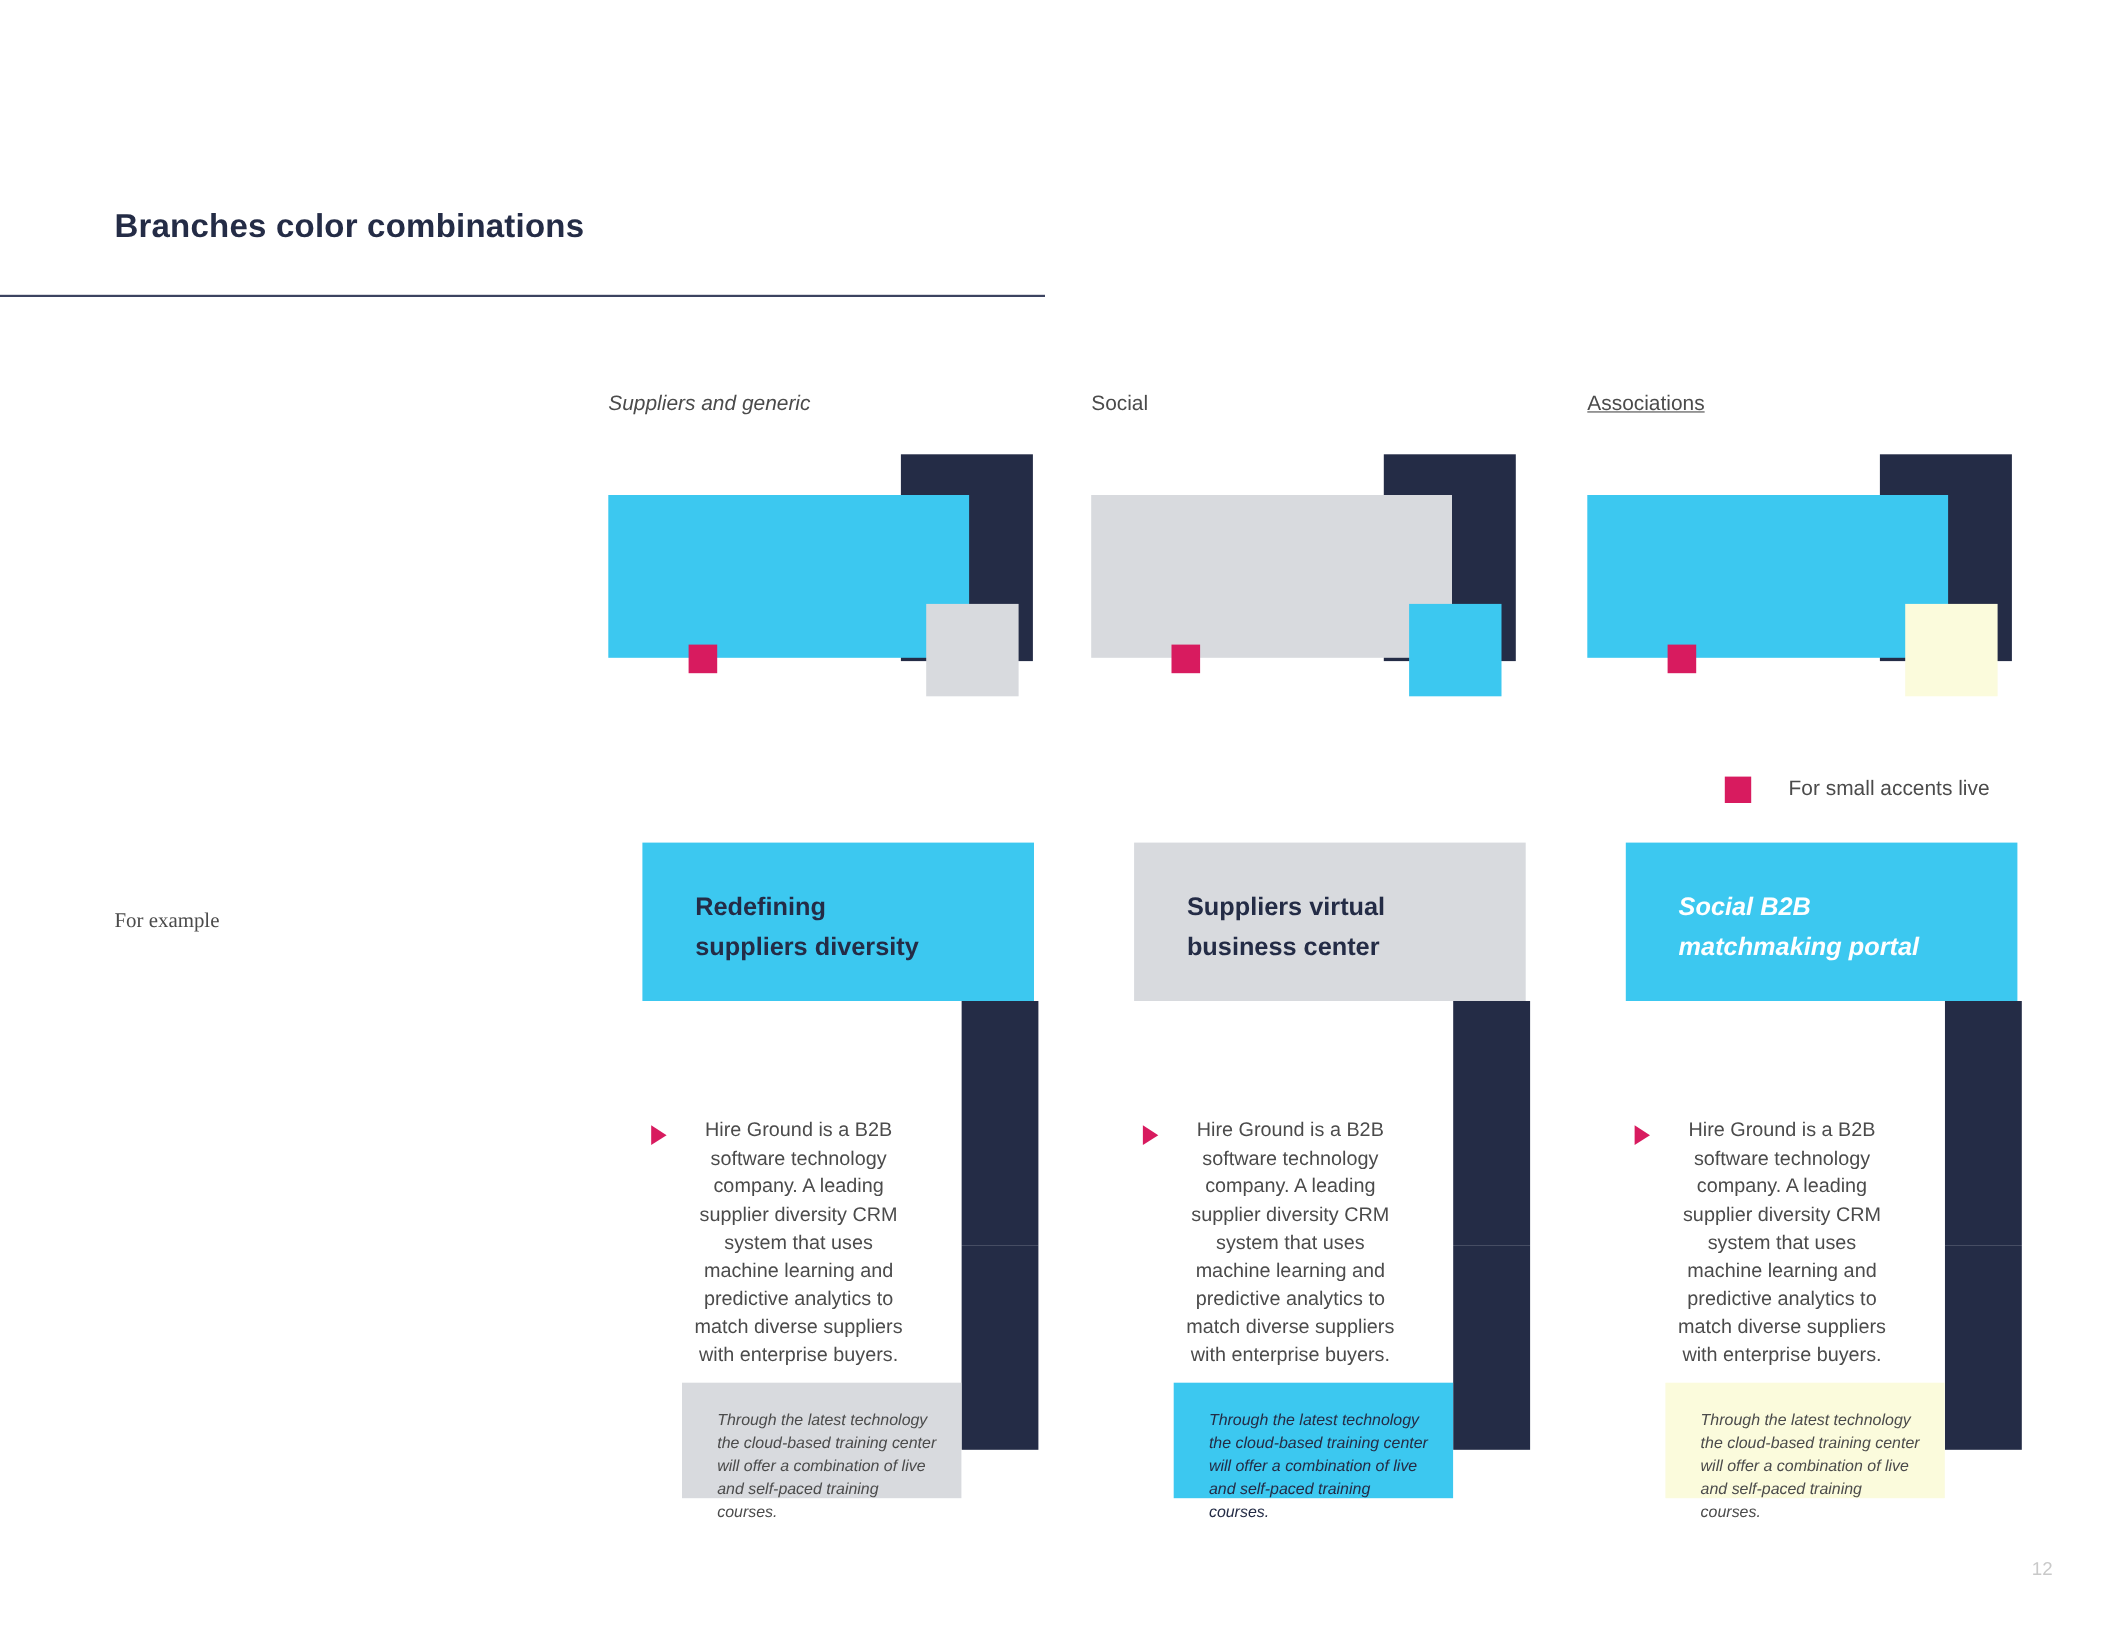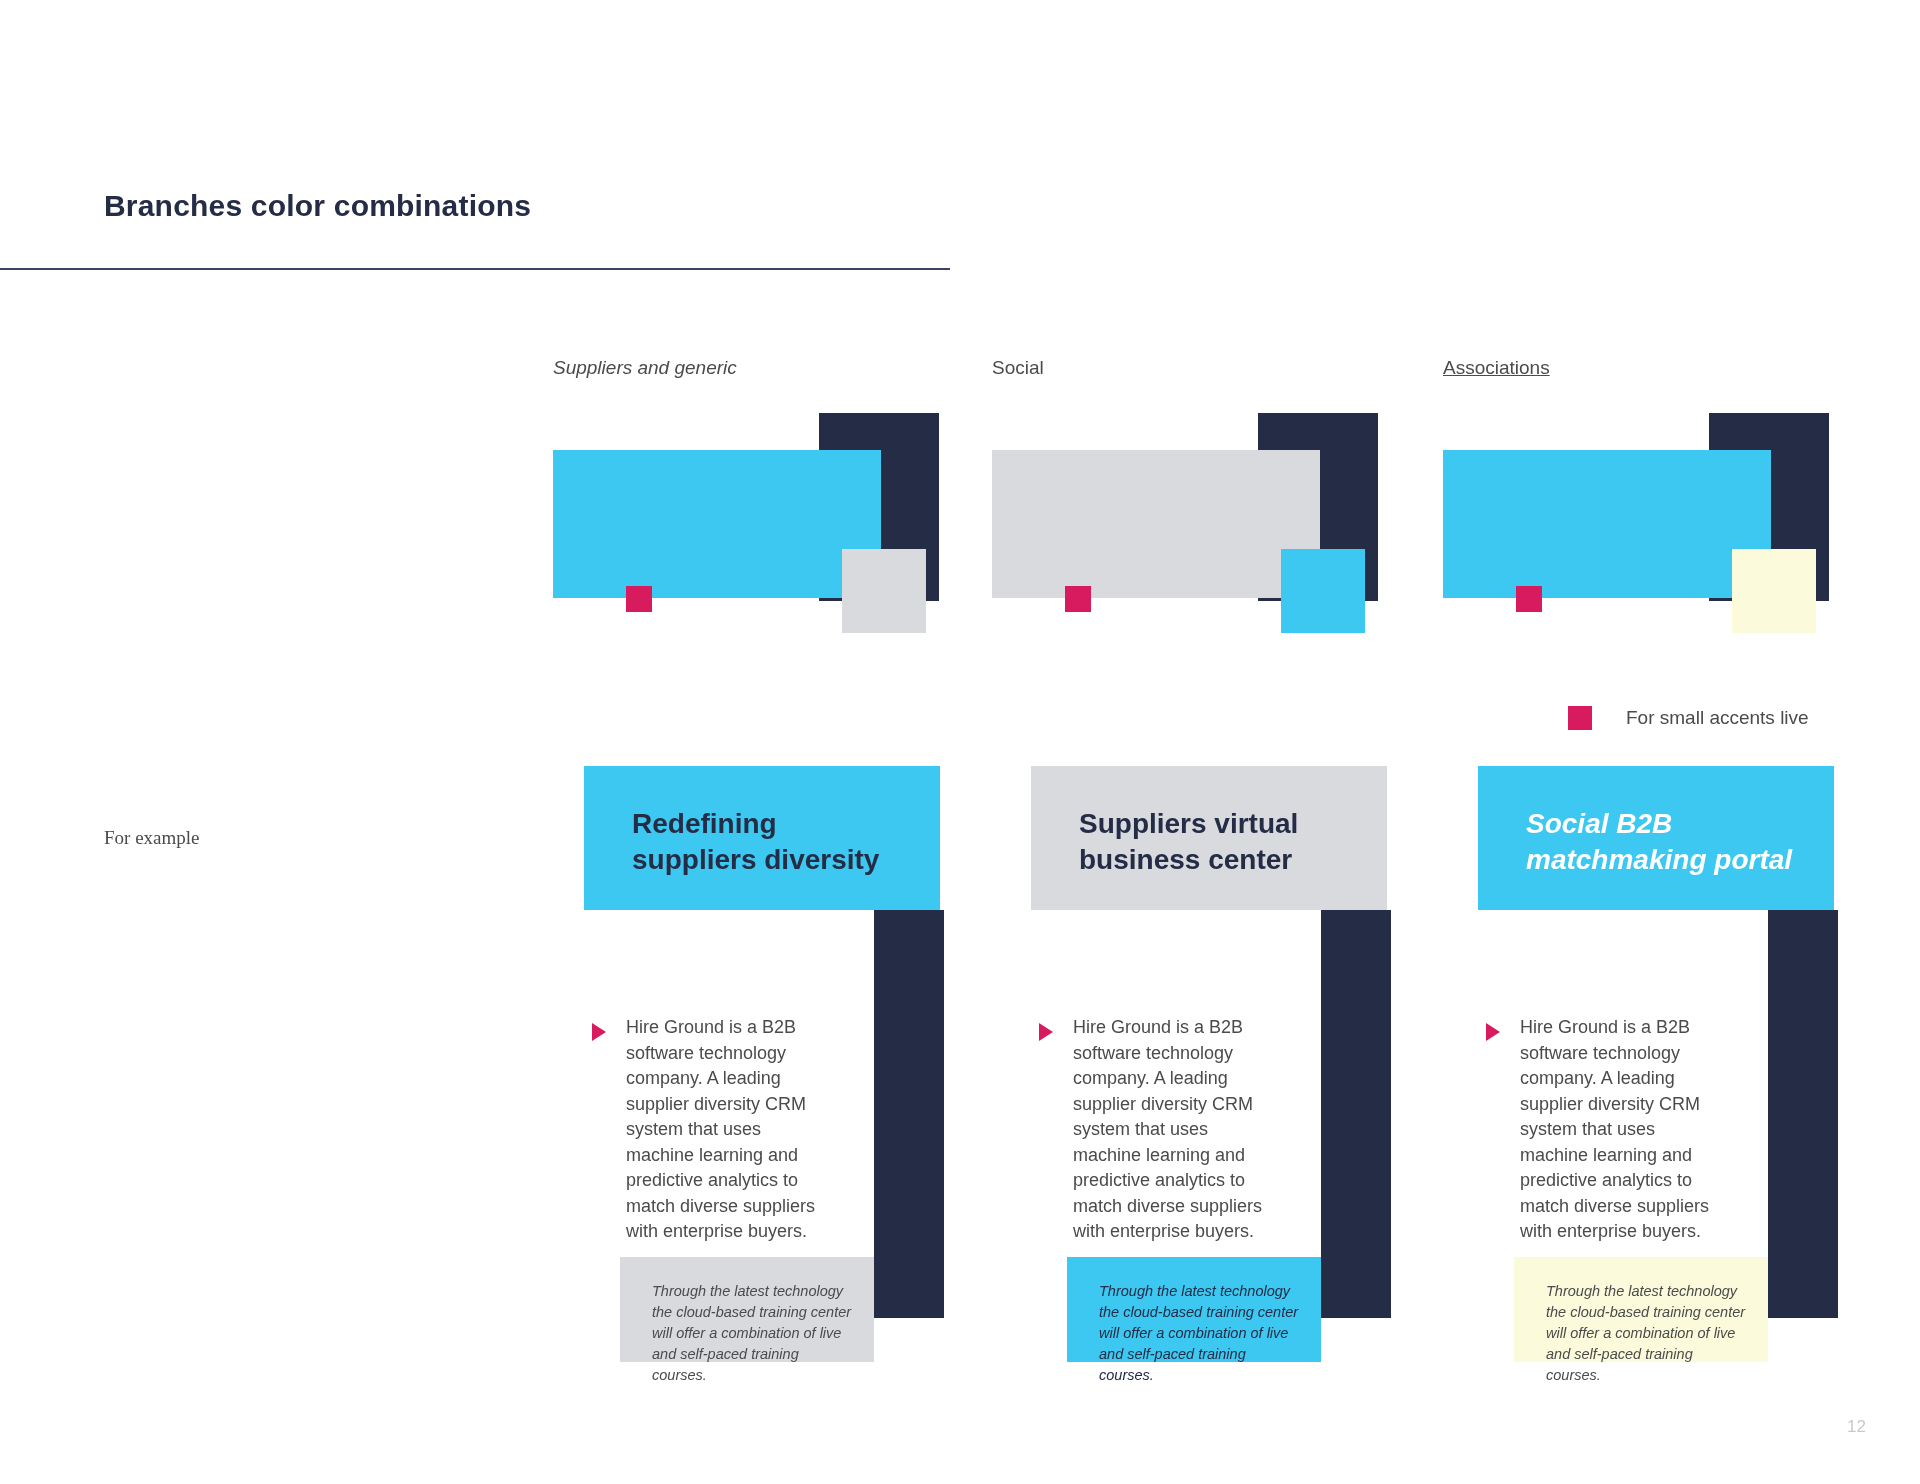--- a/index.html
+++ b/index.html
@@ -133,21 +133,21 @@
   .card-header {
     position: absolute;
     left: 0;
     top: 0;
     width: 356px;
     height: 144px;
     box-sizing: border-box;
     padding: 40px 0 0 48px;
   }
   .card-header-title {
-    font-size: 28px;
+    font-size: 23px;
     font-weight: 700;
     line-height: 36px;
     white-space: pre-line;
   }
   .card-body {
     position: absolute;
     left: 0;
     top: 144px;
     width: 290px;
     height: 456px;
@@ -167,20 +167,21 @@
     margin-top: 8px;
     border-top: 9px solid transparent;
     border-bottom: 9px solid transparent;
     border-left: 14px solid #d81b5f;
   }
   .bullet-text {
     font-size: 18px;
     line-height: 25.5px;
     color: #4b4b4b;
     width: 200px;
+    text-align: center;
   }
   .quote-box {
     position: absolute;
     left: 36px;
     top: 347px;
     width: 254px;
     height: 105px;
     box-sizing: border-box;
     padding: 24px 18px 0 32px;
   }

